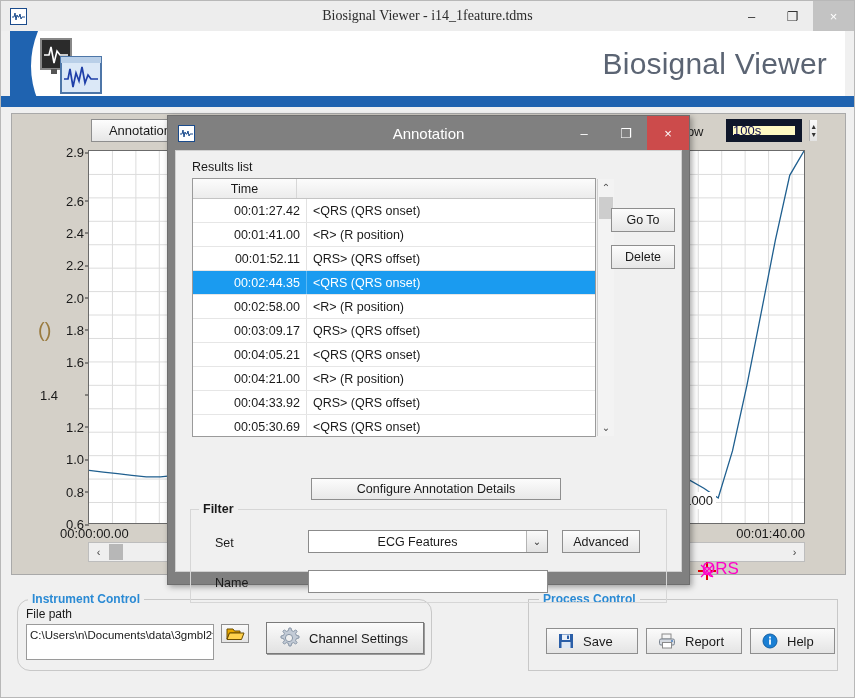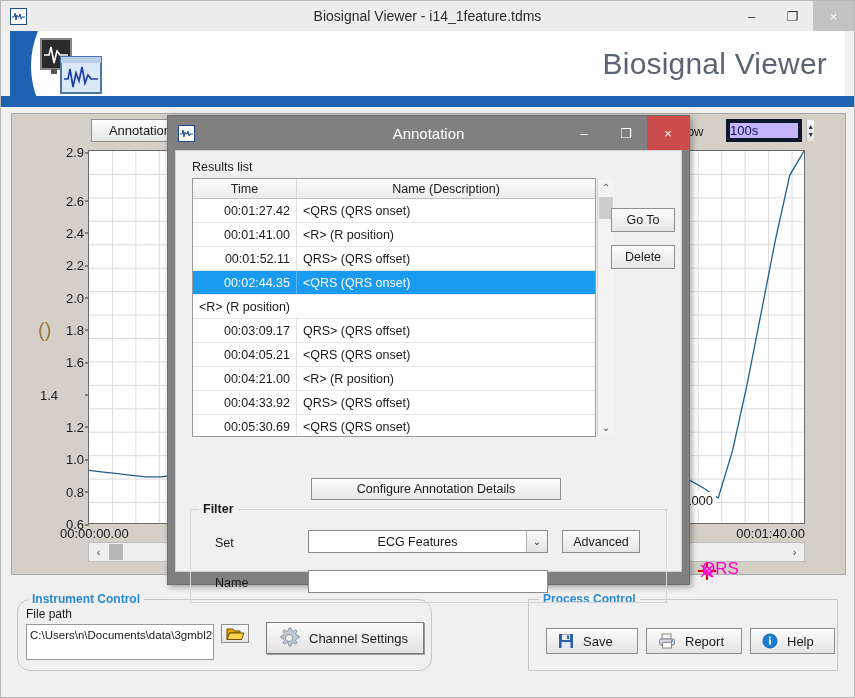--- a/index.html
+++ b/index.html
@@ -28,20 +28,21 @@
     width: 17px; height: 17px; margin-left: 9px;
     background: #fff; border: 1px solid #1a4b8c;
     display: flex; align-items: center; justify-content: center;
   }
   #titlebar-icon svg { display: block; }
   #title-text {
     position: absolute; left: 0; right: 0;
     text-align: center;
     font-size: 14px; color: #2b2b2b;
     pointer-events: none;
+    font-family: Liberation Serif, serif;
   }
   .winbtns { margin-left: auto; display: flex; height: 30px; }
   .winbtn {
     width: 41px; height: 30px;
     display: flex; align-items: center; justify-content: center;
     font-size: 13px; color: #333;
   }
   .winbtn.close { background: #c3c3c3; color: #fff; }
 
   
@@ -84,21 +85,21 @@
     font-size: 13px; color: #1a1a1a;
     display: flex; align-items: center; justify-content: center;
   }
   #window-label {
     position: absolute; left: 672px; top: 10px;
     font-size: 13px; color: #1a1a1a;
   }
   #window-value {
     position: absolute; left: 714px; top: 5px;
     width: 76px; height: 23px;
-    background: #c4b5fd; border: 4px solid #0f172a;
+    background: #fef9c3; border: 7px solid #0f172a;
     display: flex; align-items: center; gap: 48px;
   }
   #window-value span {
     flex: 1; text-align: center; font-size: 13px; color: #101050;
   }
   #window-spin {
     width: 16px; height: 21px; border-left: 1px solid #b4b4b4;
     background: linear-gradient(#fafafa,#e3e3e3);
     display: flex; flex-direction: column;
     align-items: center; justify-content: center;
@@ -279,21 +280,21 @@
   }
   .th-time {
     width: 104px; text-align: center; line-height: 20px;
     border-right: 1px solid #d7d7d7;
   }
   .th-name { flex: 1; text-align: center; line-height: 20px; }
   #table-rows { flex: 1; overflow: hidden; }
   .trow {
     display: flex; height: 24px;
     border-bottom: 1px solid #e6e6e6;
-    font-size: 12.5px; color: #1a1a1a;
+    font-size: 12.5px; color: #1a1a1a; padding-left: 10px;
   }
   .trow.selected { background: #1a9bf0; color: #fff; }
   .td-time {
     width: 104px; text-align: right; padding-right: 6px;
     line-height: 24px; border-right: 1px solid #e2e2e2;
   }
   .trow.selected .td-time { border-right-color: #5cb9f5; }
   .td-name { flex: 1; padding-left: 6px; line-height: 24px; }
   #vscroll {
     position: absolute; left: 404px; top: 0; bottom: 0;
@@ -579,40 +580,40 @@
         <div class="dlg-winbtn close">×</div>
       </div>
     </div>
 
     <div id="dlg-body">
       <div id="results-label">Results list</div>
 
       <div id="results-table">
         <div id="table-head">
           <div class="th-time">Time</div>
-          <div class="th-name">Name (Description)</div>
         </div>
         <div id="table-rows">
             <div class="trow">
               <div class="td-time">00:01:27.42</div>
               <div class="td-name">&lt;QRS  (QRS onset)</div>
             </div>
             <div class="trow">
               <div class="td-time">00:01:41.00</div>
               <div class="td-name">&lt;R&gt;  (R position)</div>
             </div>
             <div class="trow">
               <div class="td-time">00:01:52.11</div>
               <div class="td-name">QRS&gt;  (QRS offset)</div>
             </div>
             <div class="trow selected">
               <div class="td-time">00:02:44.35</div>
               <div class="td-name">&lt;QRS  (QRS onset)</div>
             </div>
             <div class="trow">
+              <div class="td-time">00:02:58.00</div>
               <div class="td-name">&lt;R&gt;  (R position)</div>
             </div>
             <div class="trow">
               <div class="td-time">00:03:09.17</div>
               <div class="td-name">QRS&gt;  (QRS offset)</div>
             </div>
             <div class="trow">
               <div class="td-time">00:04:05.21</div>
               <div class="td-name">&lt;QRS  (QRS onset)</div>
             </div>

